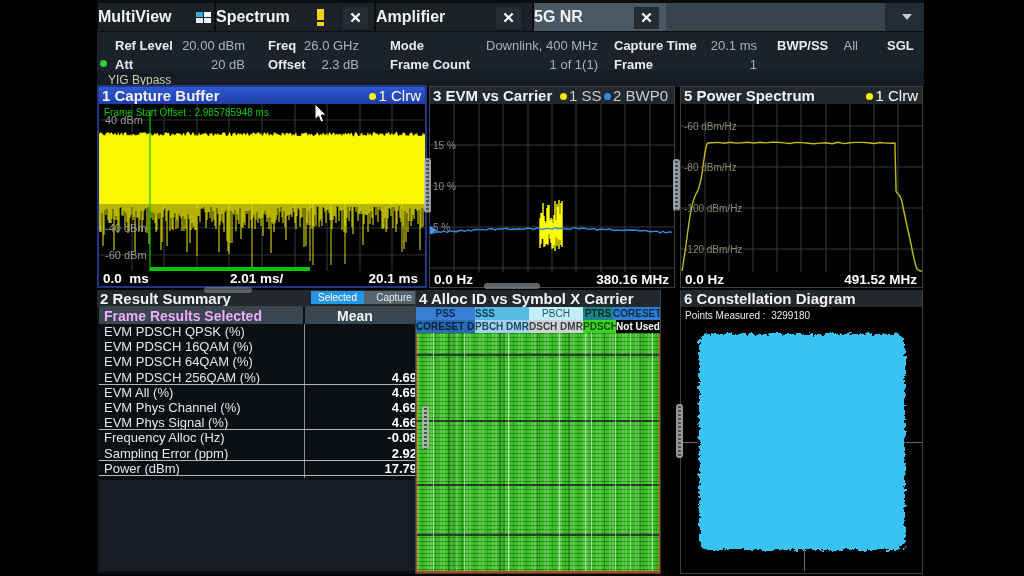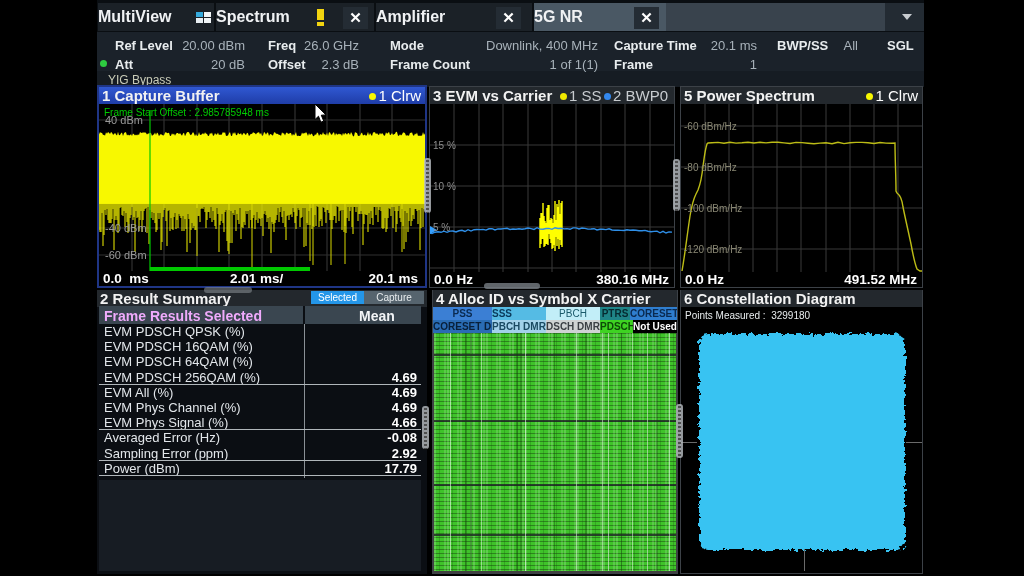--- a/index.html
+++ b/index.html
@@ -177,48 +177,48 @@
         <span style="position:absolute;right:5px">491.52 MHz</span>
       </div>
     </div>
     <div class="panel" style="left:97px;top:290px;width:330px;height:284px;background:#0b0e13">
 <div class="ptitle">2 Result Summary
  <div style="position:absolute;left:214px;top:1px;width:53px;height:13px;background:#2496e8;color:#fff;font-size:10px;font-weight:normal;text-align:center;line-height:13px">Selected</div>
  <div style="position:absolute;left:267px;top:1px;width:60px;height:13px;background:#56646e;color:#e8ecee;font-size:10px;font-weight:normal;text-align:center;line-height:13px">Capture</div>
 </div>
 <div style="position:absolute;left:2px;top:16px;width:322px;height:18px;background:#3a4650"></div>
 <div style="position:absolute;left:7px;top:18px;font-size:14px;font-weight:bold;color:#f0abfc">Frame Results Selected</div>
-<div style="position:absolute;left:240px;top:18px;width:80px;text-align:center;font-size:14px;font-weight:bold;color:#f2f4f6">Mean</div>
+<div style="position:absolute;left:240px;top:18px;width:80px;text-align:left;font-size:14px;font-weight:bold;color:#f2f4f6">Mean</div>
 <div style="position:absolute;left:0px;top:16px;width:324px;height:173px;background:#000;z-index:-1"></div>
 <div style="position:absolute;left:206px;top:16px;width:2px;height:18px;background:#0b0e13"></div>
       <div style="position:absolute;left:207px;top:34px;width:1px;height:154px;background:#8a9096"></div>
 <div style="position:absolute;left:7px;top:34px;font-size:13px;color:#e2e6ea">EVM PDSCH QPSK (%)</div>
       <div style="position:absolute;left:7px;top:49px;font-size:13px;color:#e2e6ea">EVM PDSCH 16QAM (%)</div>
       <div style="position:absolute;left:7px;top:64px;font-size:13px;color:#e2e6ea">EVM PDSCH 64QAM (%)</div>
       <div style="position:absolute;left:7px;top:80px;font-size:13px;color:#e2e6ea">EVM PDSCH 256QAM (%)</div>
       <div style="position:absolute;left:210px;top:80px;width:110px;text-align:right;font-size:13px;font-weight:bold;color:#fff">4.69</div>
       <div style="position:absolute;left:7px;top:95px;font-size:13px;color:#e2e6ea">EVM All (%)</div>
       <div style="position:absolute;left:210px;top:95px;width:110px;text-align:right;font-size:13px;font-weight:bold;color:#fff">4.69</div>
       <div style="position:absolute;left:7px;top:110px;font-size:13px;color:#e2e6ea">EVM Phys Channel (%)</div>
       <div style="position:absolute;left:210px;top:110px;width:110px;text-align:right;font-size:13px;font-weight:bold;color:#fff">4.69</div>
       <div style="position:absolute;left:7px;top:125px;font-size:13px;color:#e2e6ea">EVM Phys Signal (%)</div>
       <div style="position:absolute;left:210px;top:125px;width:110px;text-align:right;font-size:13px;font-weight:bold;color:#fff">4.66</div>
-      <div style="position:absolute;left:7px;top:140px;font-size:13px;color:#e2e6ea">Averaged Error (Hz)</div>
+      <div style="position:absolute;left:7px;top:140px;font-size:13px;color:#e2e6ea">Frequency Alloc (Hz)</div>
       <div style="position:absolute;left:210px;top:140px;width:110px;text-align:right;font-size:13px;font-weight:bold;color:#fff">-0.08</div>
       <div style="position:absolute;left:7px;top:156px;font-size:13px;color:#e2e6ea">Sampling Error (ppm)</div>
       <div style="position:absolute;left:210px;top:156px;width:110px;text-align:right;font-size:13px;font-weight:bold;color:#fff">2.92</div>
       <div style="position:absolute;left:7px;top:171px;font-size:13px;color:#e2e6ea">Power (dBm)</div>
       <div style="position:absolute;left:210px;top:171px;width:110px;text-align:right;font-size:13px;font-weight:bold;color:#fff">17.79</div>
       <div style="position:absolute;left:2px;top:94px;width:322px;height:1px;background:#b0b6ba"></div>
       <div style="position:absolute;left:2px;top:139px;width:322px;height:1px;background:#b0b6ba"></div>
       <div style="position:absolute;left:2px;top:170px;width:322px;height:1px;background:#b0b6ba"></div>
       <div style="position:absolute;left:2px;top:185px;width:322px;height:1px;background:#b0b6ba"></div>
 <div style="position:absolute;left:2px;top:190px;width:322px;height:91px;background:#171c23"></div>
 </div>
-    <div class="panel" style="left:432px;top:290px;width:246px;height:284px;background:#404040;border:1px solid #3c4147;border-top:none">
+    <div class="panel" style="left:415px;top:290px;width:246px;height:284px;background:#c2410c;border:1px solid #3c4147;border-top:none">
 <div class="ptitle">4 Alloc ID vs Symbol X Carrier</div>
       <div style="position:absolute;left:0px;top:17px;width:59px;height:13px;background:#3b7fd4;color:#0a2a50;font-size:10px;font-weight:bold;text-align:center;line-height:13px;overflow:hidden;white-space:nowrap">PSS</div>
       <div style="position:absolute;left:59px;top:17px;width:54px;height:13px;background:#55bbe4;color:#0a3a5a;font-size:10px;font-weight:bold;text-align:left;line-height:13px;overflow:hidden;white-space:nowrap">SSS</div>
       <div style="position:absolute;left:113px;top:17px;width:54px;height:13px;background:#c2eef8;color:#1a5a6a;font-size:10px;font-weight:normal;text-align:center;line-height:13px;overflow:hidden;white-space:nowrap">PBCH</div>
       <div style="position:absolute;left:167px;top:17px;width:30px;height:13px;background:#1f8487;color:#062a30;font-size:10px;font-weight:bold;text-align:center;line-height:13px;overflow:hidden;white-space:nowrap">PTRS</div>
       <div style="position:absolute;left:197px;top:17px;width:47px;height:13px;background:#2f7ecf;color:#0a2a50;font-size:10px;font-weight:bold;text-align:center;line-height:13px;overflow:hidden;white-space:nowrap">CORESET</div>
       <div style="position:absolute;left:0px;top:30px;width:59px;height:13px;background:#2a6cb4;color:#08203a;font-size:10px;font-weight:bold;text-align:center;line-height:13px;overflow:hidden;white-space:nowrap">CORESET DMRS</div>
       <div style="position:absolute;left:59px;top:30px;width:54px;height:13px;background:#a2d2ea;color:#1a4a62;font-size:10px;font-weight:bold;text-align:center;line-height:13px;overflow:hidden;white-space:nowrap">PBCH DMRS</div>
       <div style="position:absolute;left:113px;top:30px;width:54px;height:13px;background:#cfd3d3;color:#3a3f44;font-size:10px;font-weight:bold;text-align:center;line-height:13px;overflow:hidden;white-space:nowrap">DSCH DMRS</div>
       <div style="position:absolute;left:167px;top:30px;width:33px;height:13px;background:#3ed322;color:#0d4a08;font-size:10px;font-weight:bold;text-align:center;line-height:13px;overflow:hidden;white-space:nowrap">PDSCH</div>

